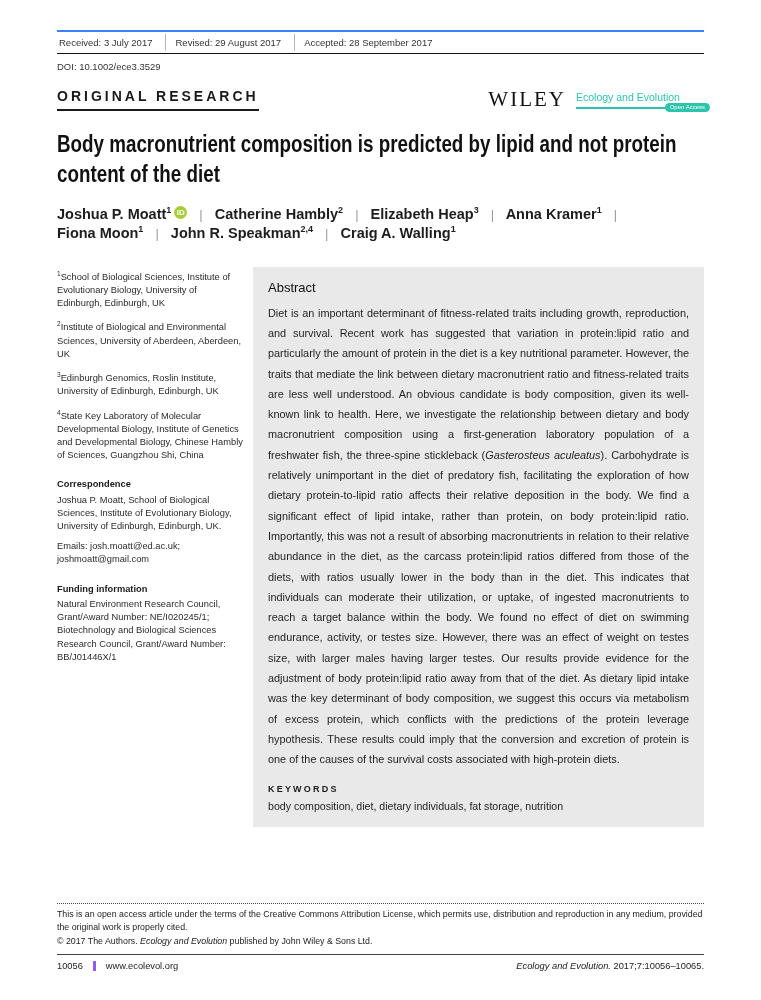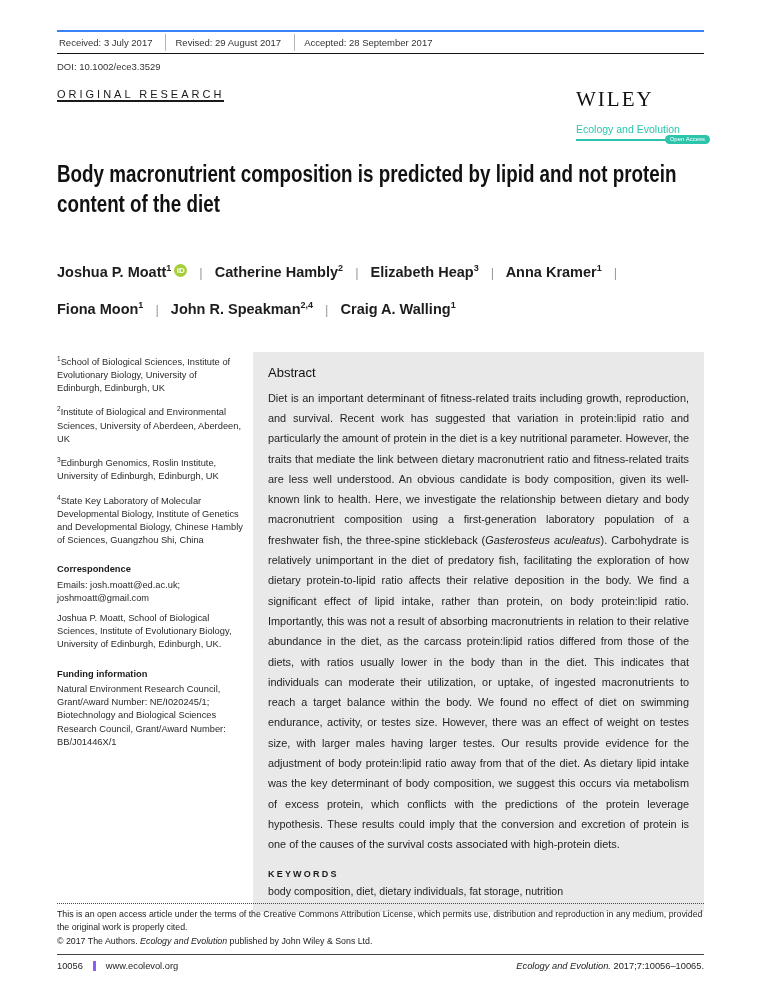--- a/index.html
+++ b/index.html
@@ -21,41 +21,41 @@
     display:flex;align-items:stretch;font-size:9.5px;color:#333;
   }
   .meta-item{padding:5px 13px 5px 9px;}
   .meta-item:first-child{padding-left:2px;}
   .meta-divider{width:1px;background:#b5b5b5;margin:2px 0;}
   .doi{font-size:9.5px;margin-top:7px;color:#333;}
 
   
   .header-row{margin-top:16px;display:flex;justify-content:space-between;align-items:flex-start;}
   .article-type{
-    font-size:11px;font-weight:normal;letter-spacing:3px;color:#1a1a1a;
-    border-bottom:2.5px solid #1a1a1a;align-self:flex-start;
+    font-size:14px;font-weight:bold;letter-spacing:3px;color:#1a1a1a;
+    border-bottom:2.5px solid #1a1a1a;padding-bottom:5px;align-self:flex-start;
   }
-  .brand{display:flex;align-items:flex-start;gap:10px;flex-direction:column;}
+  .brand{display:flex;align-items:flex-start;gap:10px;}
   .wiley{font-family:"Liberation Serif",serif;font-size:21px;letter-spacing:2px;color:#111;line-height:22px;}
   .journal-brand{display:inline-block;position:relative;margin-top:3px;width:128px;}
   .journal-name{color:var(--teal);font-size:10.5px;white-space:nowrap;display:block;}
   .journal-rule{display:block;height:2px;background:var(--teal);margin-top:4px;position:relative;}
   .oa-pill{
     position:absolute;right:-6px;top:-4px;background:var(--teal);color:#fff;
     font-size:6px;line-height:9px;padding:0 5px;border-radius:6px;white-space:nowrap;
   }
 
   
   .title{
     margin:18px 0 0 0;font-size:23.5px;line-height:30px;font-weight:bold;color:#111;
     width:810px;transform:scaleX(0.8);transform-origin:0 0;
   }
 
   
-  .authors{margin-top:33px;font-size:14.5px;font-weight:bold;line-height:32px;color:#1d1d1d;}
+  .authors{margin-top:14px;font-size:14.5px;font-weight:bold;line-height:15px;color:#1d1d1d;}
   .authors sup{font-size:9px;}
   .author-sep{color:#9c9c9c;font-weight:normal;padding:0 8px;font-size:13px;}
   .orcid-icon{
     display:inline-flex;width:13px;height:13px;border-radius:50%;
     background:var(--orcid_green);color:#fff;font-size:8px;font-weight:bold;
     align-items:center;justify-content:center;vertical-align:4px;margin-left:3px;
   }
 
   
   .columns{margin-top:26px;display:flex;}
@@ -131,22 +131,22 @@
 
   <div class="columns">
 
     <div class="left-col">
       <p><sup>1</sup><span>School of Biological Sciences, Institute of Evolutionary Biology, University of Edinburgh, Edinburgh, UK</span></p>
       <p><sup>2</sup><span>Institute of Biological and Environmental Sciences, University of Aberdeen, Aberdeen, UK</span></p>
       <p><sup>3</sup><span>Edinburgh Genomics, Roslin Institute, University of Edinburgh, Edinburgh, UK</span></p>
       <p><sup>4</sup><span>State Key Laboratory of Molecular Developmental Biology, Institute of Genetics and Developmental Biology, Chinese Hambly of Sciences, Guangzhou Shi, China</span></p>
 
       <p class="sec-head">Correspondence</p>
+      <p>Joshua P. Moatt, School of Biological Sciences, Institute of Evolutionary Biology, University of Edinburgh, Edinburgh, UK.</p>
       <p><span>Emails: </span><a href="#">josh.moatt@ed.ac.uk</a><span>; </span><a href="#">joshmoatt@gmail.com</a></p>
-      <p>Joshua P. Moatt, School of Biological Sciences, Institute of Evolutionary Biology, University of Edinburgh, Edinburgh, UK.</p>
 
       <p class="sec-head">Funding information</p>
       <p>Natural Environment Research Council, Grant/Award Number: NE/I020245/1; Biotechnology and Biological Sciences Research Council, Grant/Award Number: BB/J01446X/1</p>
     </div>
 
     <div class="abstract-box">
       <h2 class="abstract-heading">Abstract</h2>
       <p class="abs-text"><span>Diet is an important determinant of fitness-related traits including growth, reproduction, and survival. Recent work has suggested that variation in protein:lipid ratio and particularly the amount of protein in the diet is a key nutritional parameter. However, the traits that mediate the link between dietary macronutrient ratio and fitness-related traits are less well understood. An obvious candidate is body composition, given its well-known link to health. Here, we investigate the relationship between dietary and body macronutrient composition using a first-generation laboratory population of a freshwater fish, the three-spine stickleback (</span><i>Gasterosteus aculeatus</i><span>). Carbohydrate is relatively unimportant in the diet of predatory fish, facilitating the exploration of how dietary protein-to-lipid ratio affects their relative deposition in the body. We find a significant effect of lipid intake, rather than protein, on body protein:lipid ratio. Importantly, this was not a result of absorbing macronutrients in relation to their relative abundance in the diet, as the carcass protein:lipid ratios differed from those of the diets, with ratios usually lower in the body than in the diet. This indicates that individuals can moderate their utilization, or uptake, of ingested macronutrients to reach a target balance within the body. We found no effect of diet on swimming endurance, activity, or testes size. However, there was an effect of weight on testes size, with larger males having larger testes. Our results provide evidence for the adjustment of body protein:lipid ratio away from that of the diet. As dietary lipid intake was the key determinant of body composition, we suggest this occurs via metabolism of excess protein, which conflicts with the predictions of the protein leverage hypothesis. These results could imply that the conversion and excretion of protein is one of the causes of the survival costs associated with high-protein diets.</span></p>
       <div class="kw-head">KEYWORDS</div>
       <div class="kw">body composition, diet, dietary individuals, fat storage, nutrition</div>

